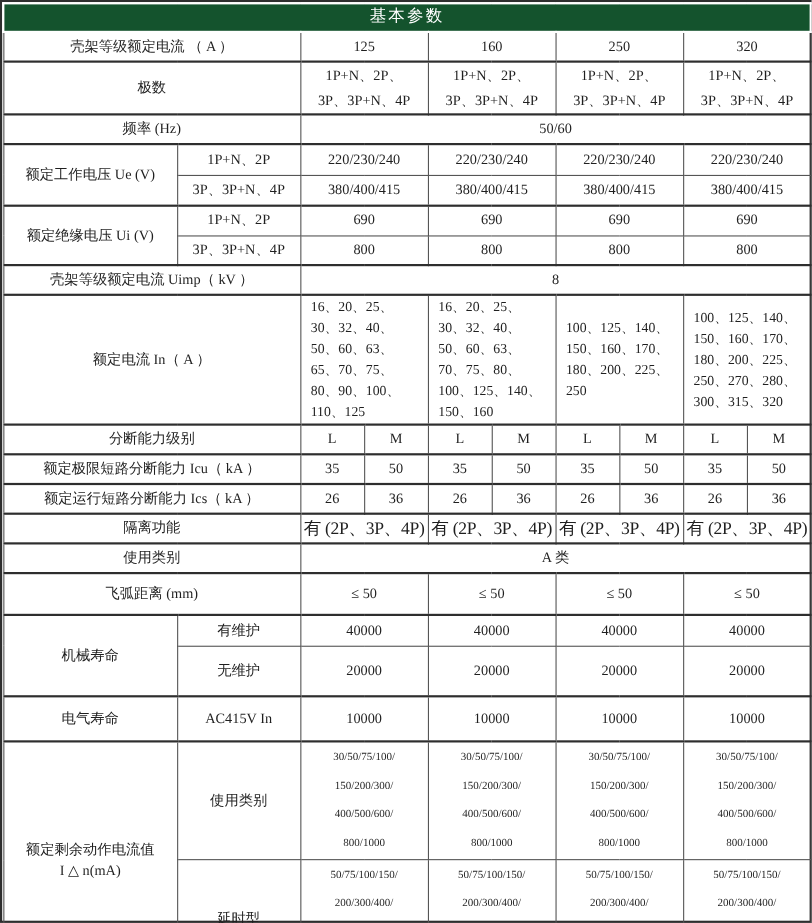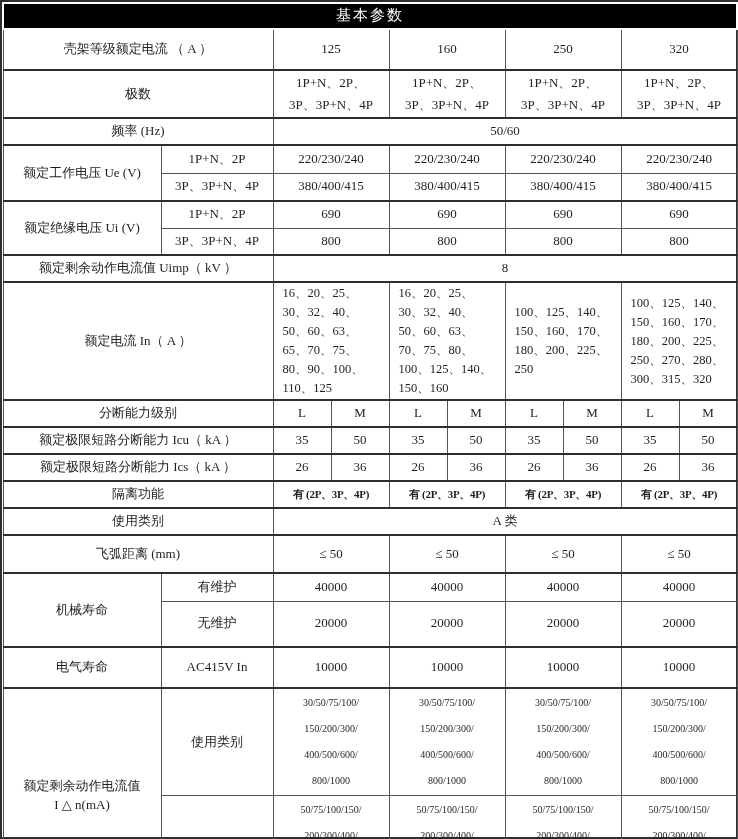--- a/index.html
+++ b/index.html
@@ -12,29 +12,29 @@
   }
   table { border-collapse:collapse; table-layout:fixed; width:100%; }
   td {
     border:1px solid #555555;
     text-align:center; vertical-align:middle;
     font-size:13px; line-height:1.45;
     padding:1px 2px; overflow:hidden;
   }
   tr.sec > td { border-top:2px solid #2e2e2e; }
   tr.title-row td {
-    background:#000000; color:#ffffff;
+    background:#14532d; color:#ffffff;
     font-size:15px; letter-spacing:2px;
     border:2px solid #ffffff; height:22px;
   }
   .pre { white-space:pre-line;margin-left:48px; }
   .in-cell { text-align:left; padding-left:9px; line-height:19px; font-size:12.5px; }
   .poles-cell { line-height:22px; }
   .res-cell { line-height:26px; font-size:10px; }
-  .iso-cell { font-size:11px; letter-spacing:-0.3px;font-weight:bold; }
+  .iso-cell { font-size:16px; letter-spacing:-0.3px; }
   .bottom-bar { margin-top:auto; height:5px; background:#00A28F; }
 </style>
 </head>
 <body>
 
 <div class="sheet">
   <table>
     <colgroup>
       <col style="width:158px">
         <col style="width:112px">
@@ -46,21 +46,21 @@
         <col style="width:58px">
         <col style="width:58px">
         <col style="width:58px">
     </colgroup>
 
     <tbody>
         <tr class="title-row">
       <td colspan="10">基本参数</td>
     </tr>
 
-    <tr class="sec" style="height:41px">
+    <tr class="sec" style="height:27px">
       <td colspan="2">壳架等级额定电流 （ A ）</td>
       <td colspan="2">125</td>
       <td colspan="2">160</td>
       <td colspan="2">250</td>
       <td colspan="2">320</td>
     </tr>
 
     <tr class="sec" style="height:45px">
       <td colspan="2">极数</td>
       <td colspan="2" class="pre poles-cell">1P+N、2P、
@@ -104,21 +104,21 @@
     </tr>
     <tr style="height:27px">
       <td>3P、3P+N、4P</td>
       <td colspan="2">800</td>
       <td colspan="2">800</td>
       <td colspan="2">800</td>
       <td colspan="2">800</td>
     </tr>
 
     <tr class="sec" style="height:27px">
-      <td colspan="2">额定剩余动作电流值 Uimp（ kV ）</td>
+      <td colspan="2">壳架等级额定电流 Uimp（ kV ）</td>
       <td colspan="8">8</td>
     </tr>
 
     <tr class="sec" style="height:116px">
       <td colspan="2">额定电流 In（ A ）</td>
       <td colspan="2" class="pre in-cell">16、20、25、
 30、32、40、
 50、60、63、
 65、70、75、
 80、90、100、
@@ -158,21 +158,21 @@
       <td>50</td>
       <td>35</td>
       <td>50</td>
       <td>35</td>
       <td>50</td>
       <td>35</td>
       <td>50</td>
     </tr>
 
     <tr class="sec" style="height:27px">
-      <td colspan="2">额定极限短路分断能力 Ics（ kA ）</td>
+      <td colspan="2">额定运行短路分断能力 Ics（ kA ）</td>
       <td>26</td>
       <td>36</td>
       <td>26</td>
       <td>36</td>
       <td>26</td>
       <td>36</td>
       <td>26</td>
       <td>36</td>
     </tr>
 

